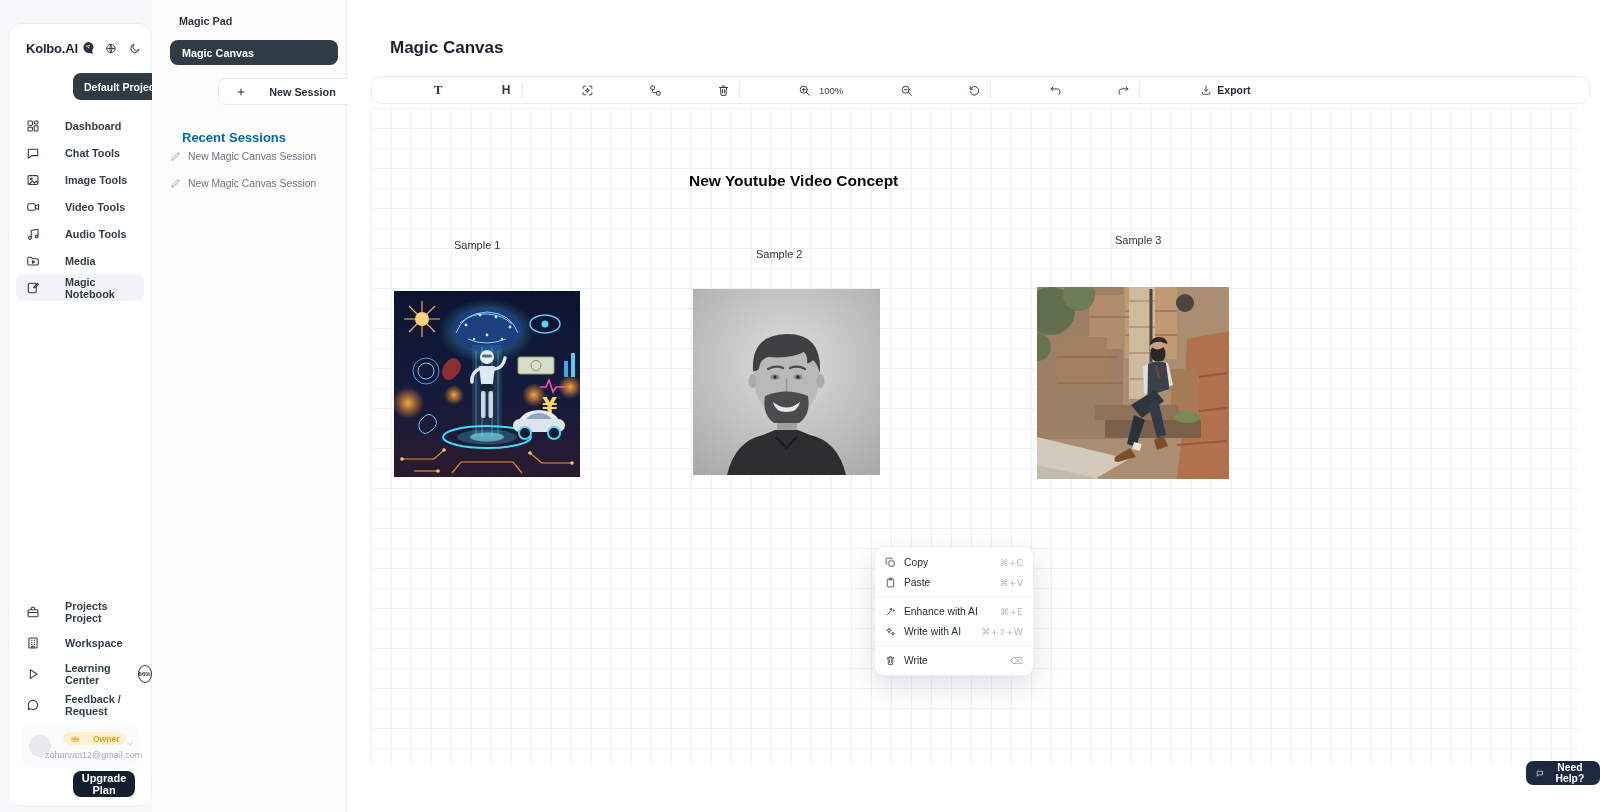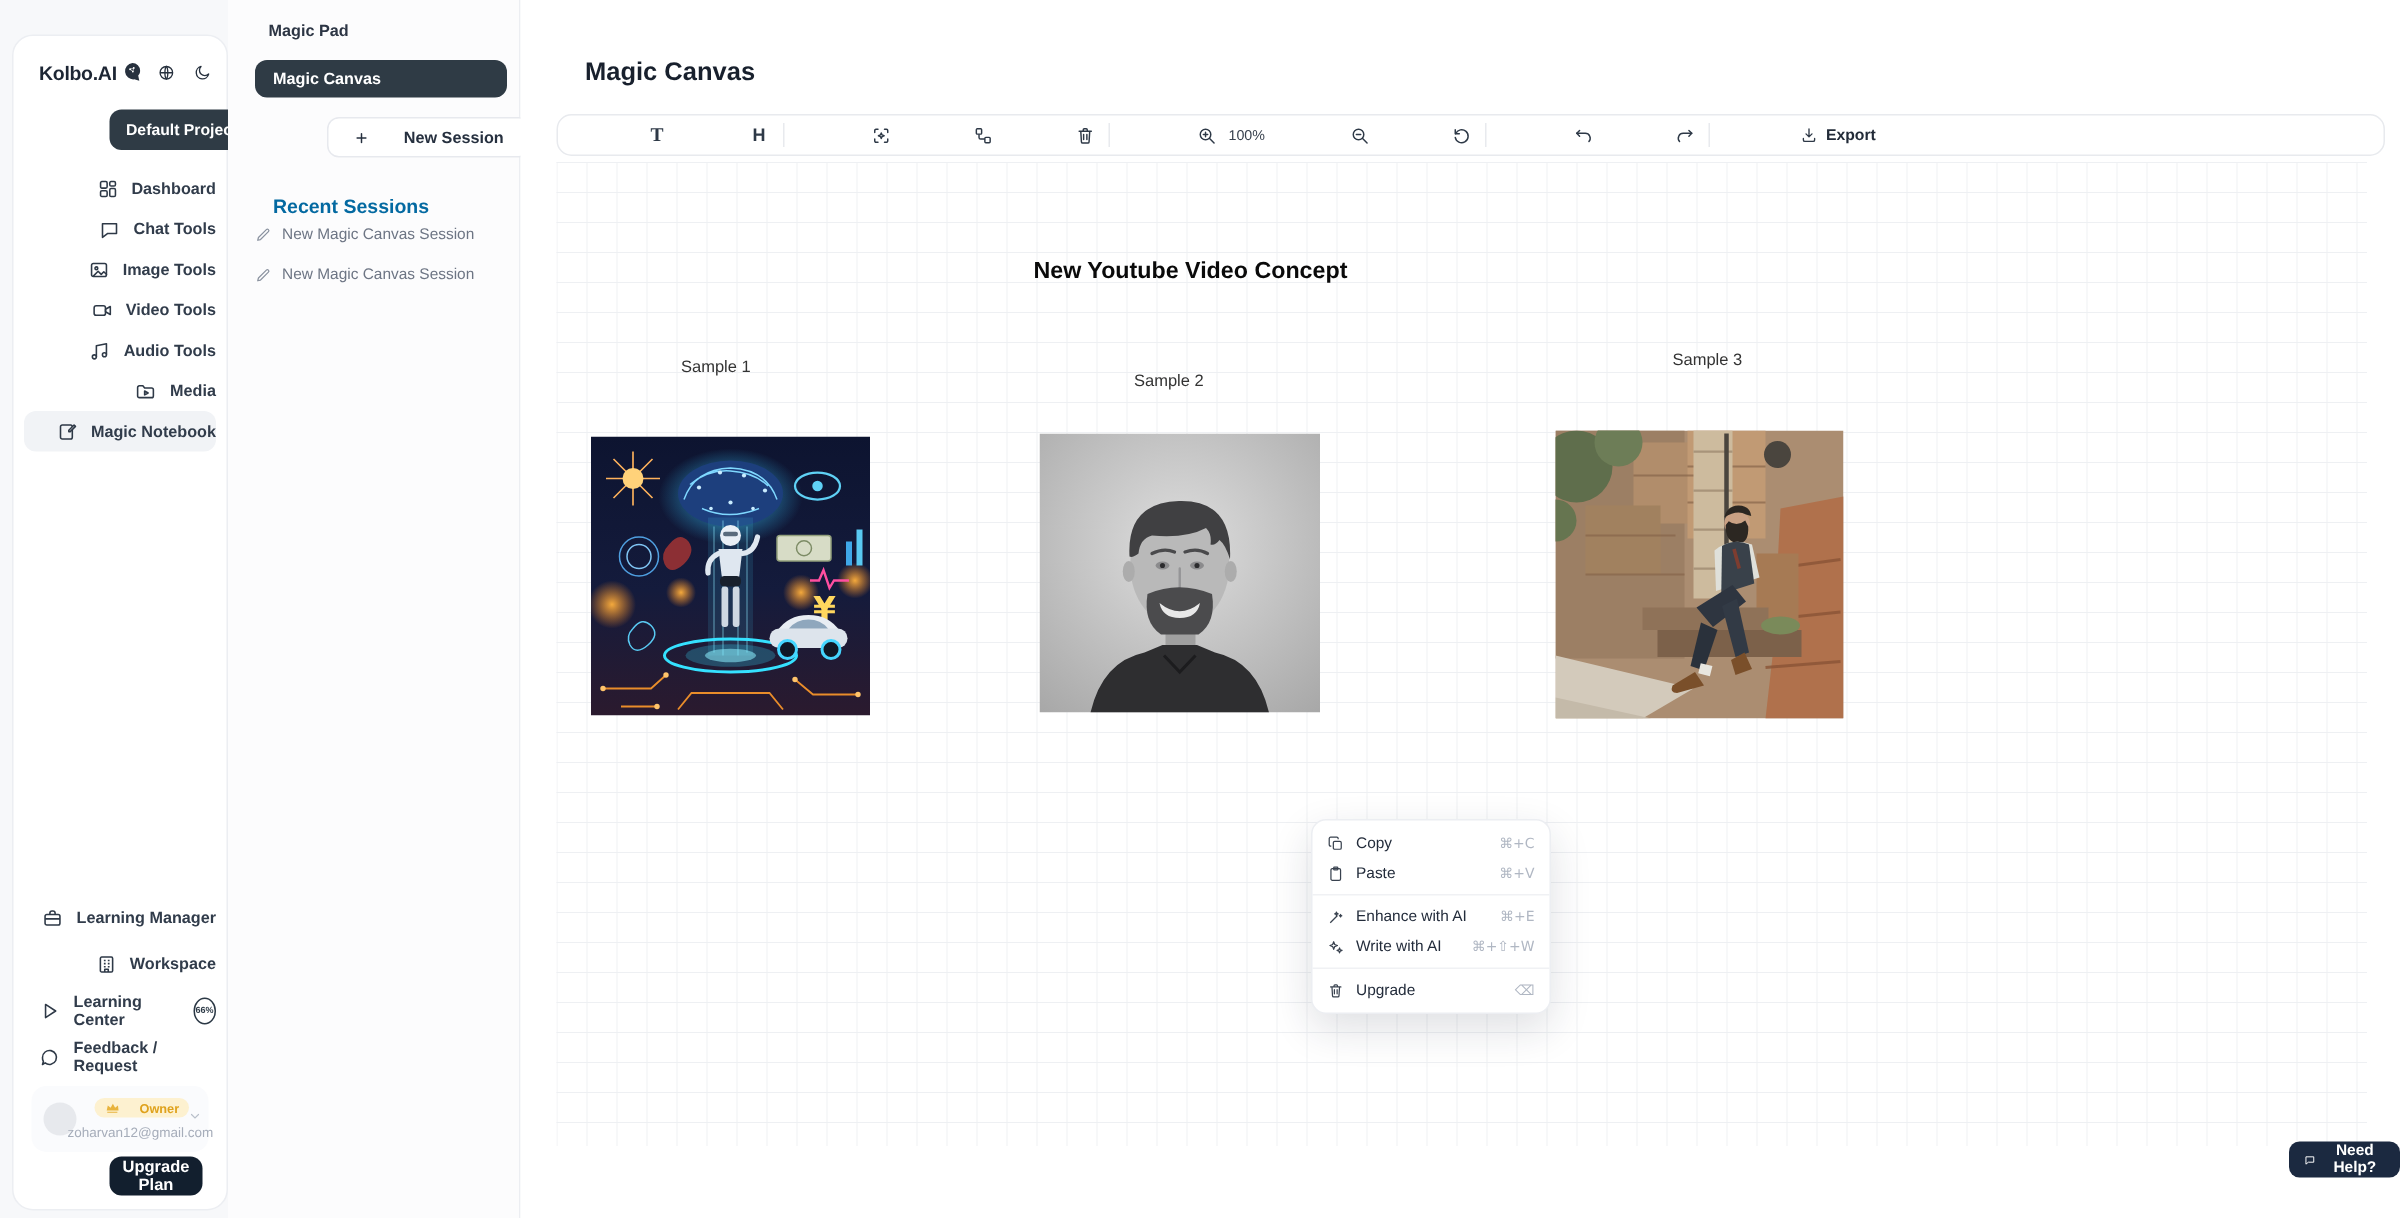--- a/index.html
+++ b/index.html
@@ -16,21 +16,21 @@
   .logo-ic{width:16px;height:16px;margin-left:3px;}
   .hicon{width:13px;height:13px;color:#27313e;cursor:pointer;}
   .hicon.globe{margin-left:10px;}
   .hicon.moon{margin-left:12px;}
   .project-btn{position:absolute;top:49px;left:16px;width:112px;height:27px;background:#2f3b45;border:none;border-radius:8px;color:#fff;font-weight:700;font-size:10.5px;display:flex;align-items:center;padding:0 9px 0 11px;}
   .project-btn .lbl{flex:1;text-align:left;}
   .project-btn svg{width:9px;height:9px;}
   .nav{position:absolute;left:7px;right:7px;display:flex;flex-direction:column;}
   .nav.top-nav{top:88px;}
   .nav.footer-nav{top:574px;}
-  .nav-item{height:27px;display:flex;align-items:center;gap:9px;padding-left:10px;border-radius:8px;font-size:10.8px;font-weight:600;color:#313c4b;cursor:pointer;justify-content:flex-end;}
+  .nav-item{height:27px;display:flex;align-items:center;gap:25px;padding-left:10px;border-radius:8px;font-size:10.8px;font-weight:600;color:#313c4b;cursor:pointer;}
   .nav-item.active{background:#f1f3f6;}
   .footer-nav .nav-item{height:27px;margin-bottom:4px;}
   .nav-ic{width:14px;height:14px;flex:0 0 14px;color:#2e3947;}
   .badge-ring{margin-left:2px;width:18px;height:18px;border:1.6px solid #2b3845;border-radius:50%;display:flex;align-items:center;justify-content:center;font-size:6px;font-weight:700;color:#2b3845;box-sizing:border-box;background:#fff;}
   .user-box{position:absolute;left:12px;right:12px;top:700px;height:44px;background:#fafbfd;border-radius:10px;cursor:pointer;}
   .avatar{position:absolute;left:8px;top:11px;width:22px;height:22px;border-radius:50%;background:#e7e9ed;}
   .owner-badge{position:absolute;left:42px;top:8px;height:13px;padding:0 7px;background:#fdf1d0;border-radius:7px;display:flex;align-items:center;gap:14px;font-size:8.5px;font-weight:800;color:#dfa21d;}
   .owner-badge svg{width:9px;height:9px;}
   .email{position:absolute;left:24px;top:26px;font-size:9px;color:#a6adba;}
   .user-chevron{position:absolute;right:5px;top:16px;width:8px;height:8px;color:#b9c0ca;}
@@ -195,21 +195,21 @@
     </nav>
 
     <nav class="nav footer-nav">
       <div class="nav-item">
         <span class="ic nav-ic">
             <svg viewBox="0 0 24 24" fill="none" stroke="currentColor" stroke-width="1.8" stroke-linejoin="round">
               <rect x="3.5" y="8" width="17" height="12" rx="2"></rect>
               <path d="M9 8V6.5A2.5 2.5 0 0 1 11.5 4h1A2.5 2.5 0 0 1 15 6.5V8M3.5 13h17"></path>
             </svg>
           </span>
-        <span>Learning Manager</span>
+        <span>Projects Project</span>
       </div>
       <div class="nav-item">
         <span class="ic nav-ic">
             <svg viewBox="0 0 24 24" fill="none" stroke="currentColor" stroke-width="1.8" stroke-linejoin="round">
               <rect x="5" y="3.5" width="14" height="17" rx="1.5"></rect>
               <path d="M9 7.5h2M13.5 7.5h2M9 11h2M13.5 11h2M9 14.5h2M13.5 14.5h2M10 20.5v-3h4v3"></path>
             </svg>
           </span>
         <span>Workspace</span>
       </div>
@@ -538,21 +538,21 @@
             <path d="M17.5 13l1 2.6 2.6 1-2.6 1-1 2.6-1-2.6-2.6-1 2.6-1z"></path>
           </svg>
         <span class="ctx-label">Write with AI</span>
         <span class="ctx-short">⌘+⇧+W</span>
       </div>
       <div class="ctx-div"></div>
       <div class="ctx-row">
         <svg viewBox="0 0 24 24" fill="none" stroke="currentColor" stroke-width="1.8" stroke-linecap="round" stroke-linejoin="round">
             <path d="M4.5 6.5h15M9.5 6V4.8a1.3 1.3 0 0 1 1.3-1.3h2.4a1.3 1.3 0 0 1 1.3 1.3V6M6.5 6.5l.8 13a1.6 1.6 0 0 0 1.6 1.5h6.2a1.6 1.6 0 0 0 1.6-1.5l.8-13M10 10.5v6M14 10.5v6"></path>
           </svg>
-        <span class="ctx-label">Upgrade</span>
+        <span class="ctx-label">Write</span>
         <span class="ctx-short">⌫</span>
       </div>
     </div>
   </main>
 
   <button class="help-btn">
     <svg viewBox="0 0 24 24" fill="none" stroke="#fff" stroke-width="2" stroke-linejoin="round">
         <path d="M4 5h16v11H9l-5 4z"></path>
       </svg>
     <span>Need Help?</span>

